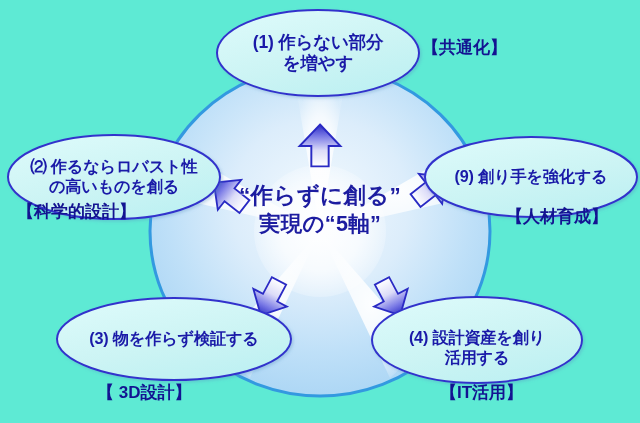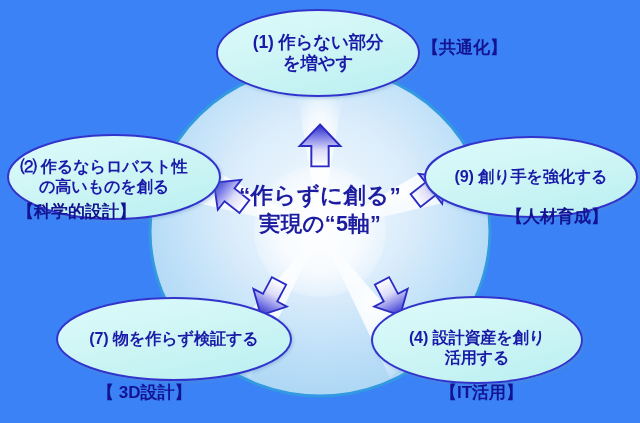--- a/index.html
+++ b/index.html
@@ -5,21 +5,21 @@
 <style>
   html,body{margin:0;padding:0;background:#ffffff;}
   body{
     font-family:"Liberation Sans","DejaVu Sans",sans-serif;
     -webkit-font-smoothing:antialiased;
   }
   #stage{
     position:relative;
     width:640px;
     height:423px;
-    background:#3b82f6;
+    background:#5eead4;
     overflow:hidden;
   }
   #stage svg.layer{
     position:absolute;
     left:0; top:0;
     width:640px;
     height:423px;
   }
   
   .node{
@@ -31,21 +31,21 @@
     color:#1a1aa8;
     font-weight:bold;
     line-height:1.22;
     letter-spacing:-0.2px;
     white-space:pre-line;
     z-index:6;
     pointer-events:auto;
   }
   .node span{display:block;}
   #node-1{ left:219px; top:14px;  width:198px; height:78px; font-size:17.5px; }
-  #node-2{ left:4px;  top:139px; width:200px; height:76px; font-size:16.2px; }
+  #node-2{ left:14px;  top:139px; width:200px; height:76px; font-size:16.2px; }
   #node-5{ left:428px; top:143px; width:206px; height:68px; font-size:16.2px; }
   #node-3{ left:60px;  top:301px; width:228px; height:76px; font-size:16.2px; }
   #node-4{ left:374px; top:300px; width:206px; height:96px; font-size:16.2px; }
 
   
   .caption{
     position:absolute;
     color:#131391;
     font-weight:bold;
     font-size:17px;
@@ -153,21 +153,21 @@
 
   <div class="node" id="node-1">
     <span>(1) 作らない部分
 を増やす</span>
   </div>
   <div class="node" id="node-2">
     <span>⑵ 作るならロバスト性
 の高いものを創る</span>
   </div>
   <div class="node" id="node-3">
-    <span>(7) 物を作らず検証する</span>
+    <span>(3) 物を作らず検証する</span>
   </div>
   <div class="node" id="node-4">
     <span>(4) 設計資産を創り
 活用する</span>
   </div>
   <div class="node" id="node-5">
     <span>(9) 創り手を強化する</span>
   </div>
 
   <div class="caption" id="cap-2">【科学的設計】</div>

